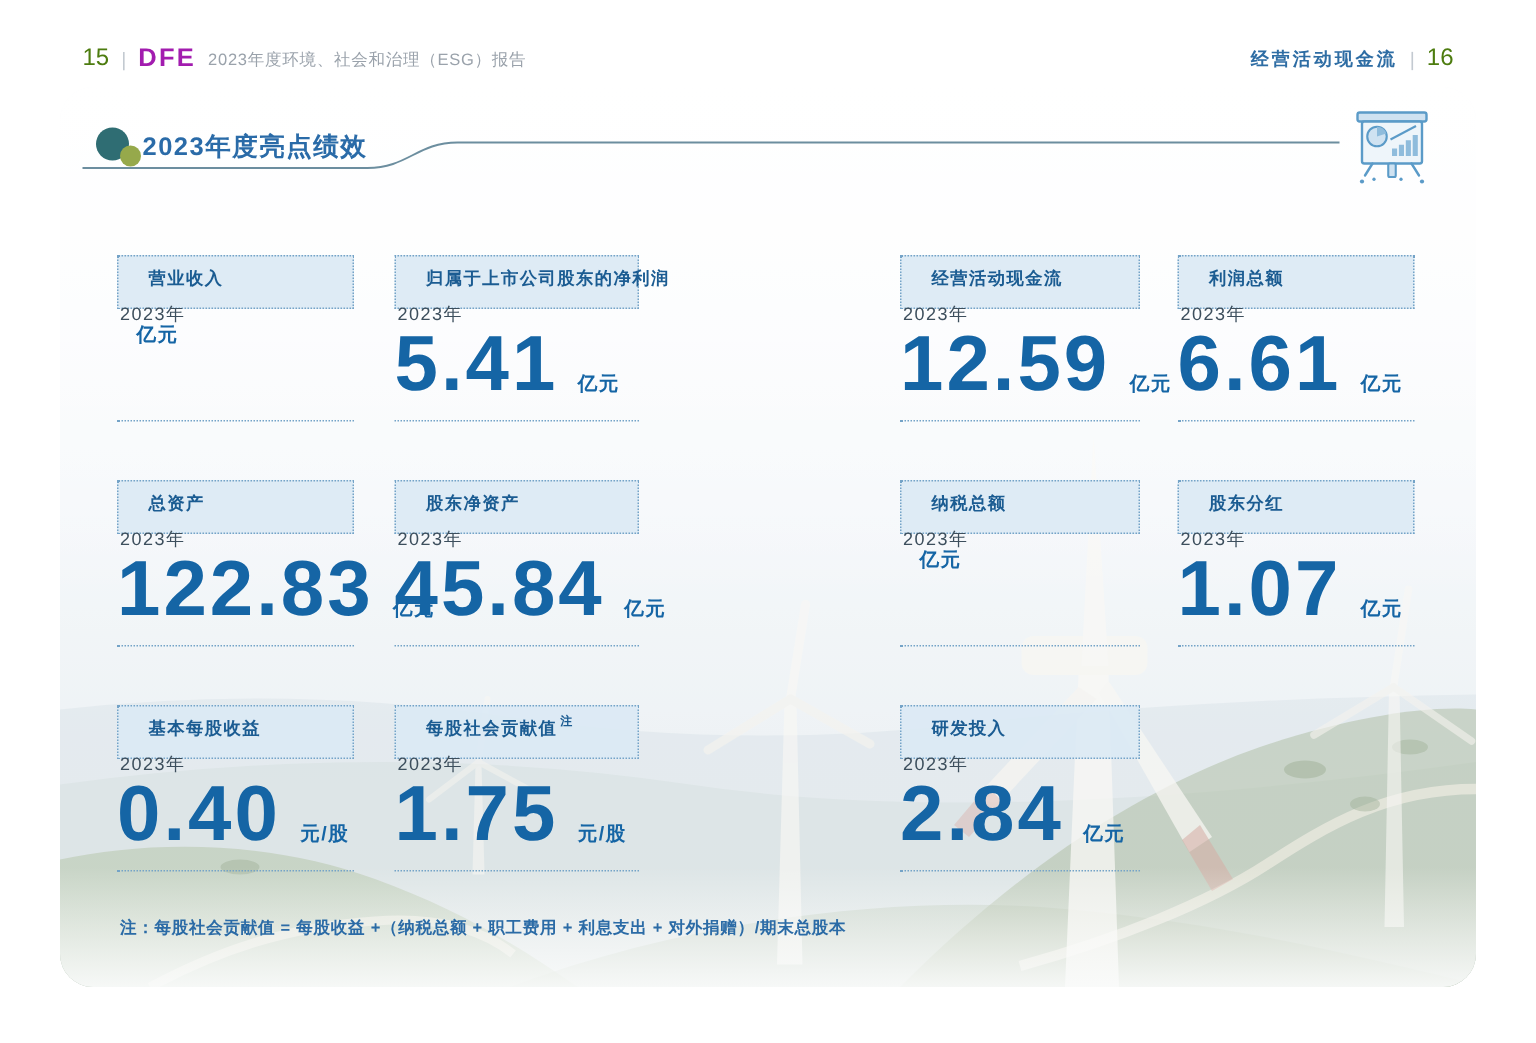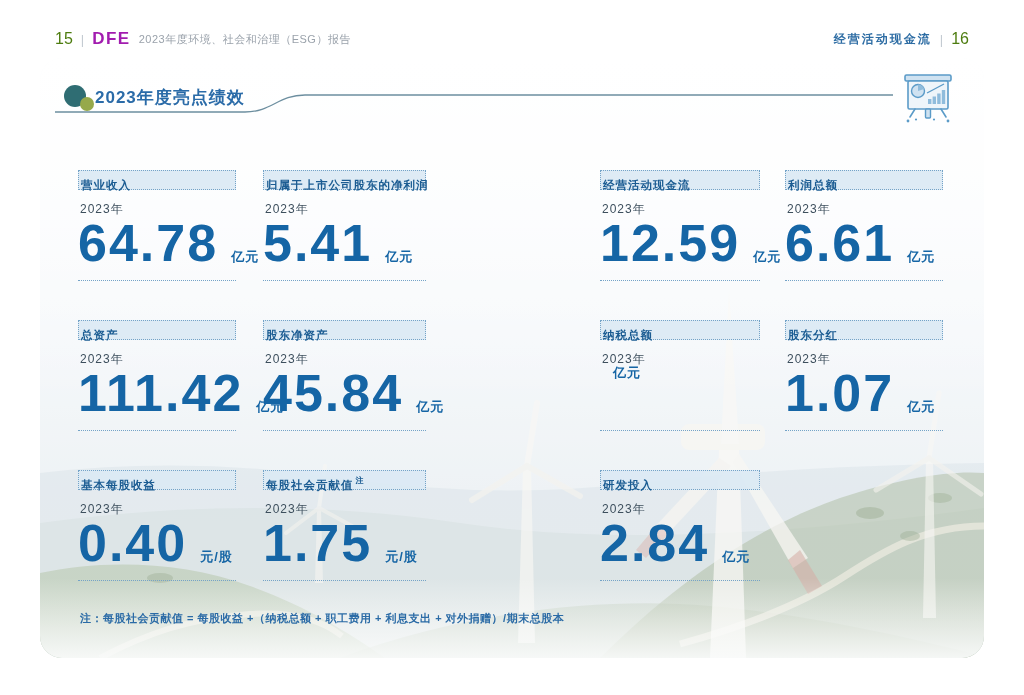--- a/index.html
+++ b/index.html
@@ -32,21 +32,21 @@
   .section-title{position:absolute;left:95px;top:86px;
                  color:#2a6ba8;font-size:17px;font-weight:700;letter-spacing:1px;}
   .title-icon{position:absolute;left:58px;top:78px;width:40px;height:40px;}
   .divider-svg{position:absolute;left:40px;top:60px;width:944px;height:130px;pointer-events:none;}
   .corner-icon{position:absolute;left:901px;top:72px;width:54px;height:52px;}
   
   .cell{position:absolute;height:114px;}
   .label-box{
     background:var(--box-bg);
     border:1px dotted var(--dotted);
-    height:20px;line-height:20px;padding-left:2px;
+    height:36px;line-height:20px;padding-left:20px;
     font-size:11.5px;font-weight:700;color:var(--label-blue);
     letter-spacing:1px;white-space:nowrap;box-sizing:border-box;width:100%;
   }
   .note-mark{font-size:8px;color:var(--label-blue);margin-left:2px;vertical-align:6px;}
   .year{position:absolute;left:2px;top:31px;font-size:12px;color:#3d4f5d;letter-spacing:1px;}
   .value-row{position:absolute;left:0;top:44px;display:flex;align-items:baseline;white-space:nowrap;}
   .value{color:var(--accent);font-size:52px;font-weight:600;letter-spacing:2px;line-height:58px;}
   .unit{color:var(--accent);font-size:13px;font-weight:700;margin-left:13px;letter-spacing:1px;}
   .cell-divider{position:absolute;left:0;top:110px;width:100%;border-top:1px dotted var(--dotted);}
   
@@ -162,21 +162,20 @@
     <circle cx="15" cy="47.5" r="1.1" fill="#5b9bc8"></circle>
     <circle cx="33" cy="47.5" r="1.1" fill="#5b9bc8"></circle>
     <circle cx="47" cy="49" r="1.4" fill="#5b9bc8"></circle>
   </svg>
 
   <div id="metrics-layer">
       <div class="cell" style="left: 78px; top: 170px; width: 158px;">
     <div class="label-box"><span>营业收入</span><sup class="note-mark"></sup></div>
     <div class="year">2023年</div>
     <div class="value-row">
-      <span class="value">64.78</span>
       <span class="unit">亿元</span>
     </div>
     <div class="cell-divider"></div>
   </div>
       <div class="cell" style="left: 263px; top: 170px; width: 163px;">
     <div class="label-box"><span>归属于上市公司股东的净利润</span><sup class="note-mark"></sup></div>
     <div class="year">2023年</div>
     <div class="value-row">
       <span class="value">5.41</span>
       <span class="unit">亿元</span>
@@ -198,21 +197,21 @@
     <div class="value-row">
       <span class="value">6.61</span>
       <span class="unit">亿元</span>
     </div>
     <div class="cell-divider"></div>
   </div>
       <div class="cell" style="left: 78px; top: 320px; width: 158px;">
     <div class="label-box"><span>总资产</span><sup class="note-mark"></sup></div>
     <div class="year">2023年</div>
     <div class="value-row">
-      <span class="value">111.42</span>
+      <span class="value">122.83</span>
       <span class="unit">亿元</span>
     </div>
     <div class="cell-divider"></div>
   </div>
       <div class="cell" style="left: 263px; top: 320px; width: 163px;">
     <div class="label-box"><span>股东净资产</span><sup class="note-mark"></sup></div>
     <div class="year">2023年</div>
     <div class="value-row">
       <span class="value">45.84</span>
       <span class="unit">亿元</span>

